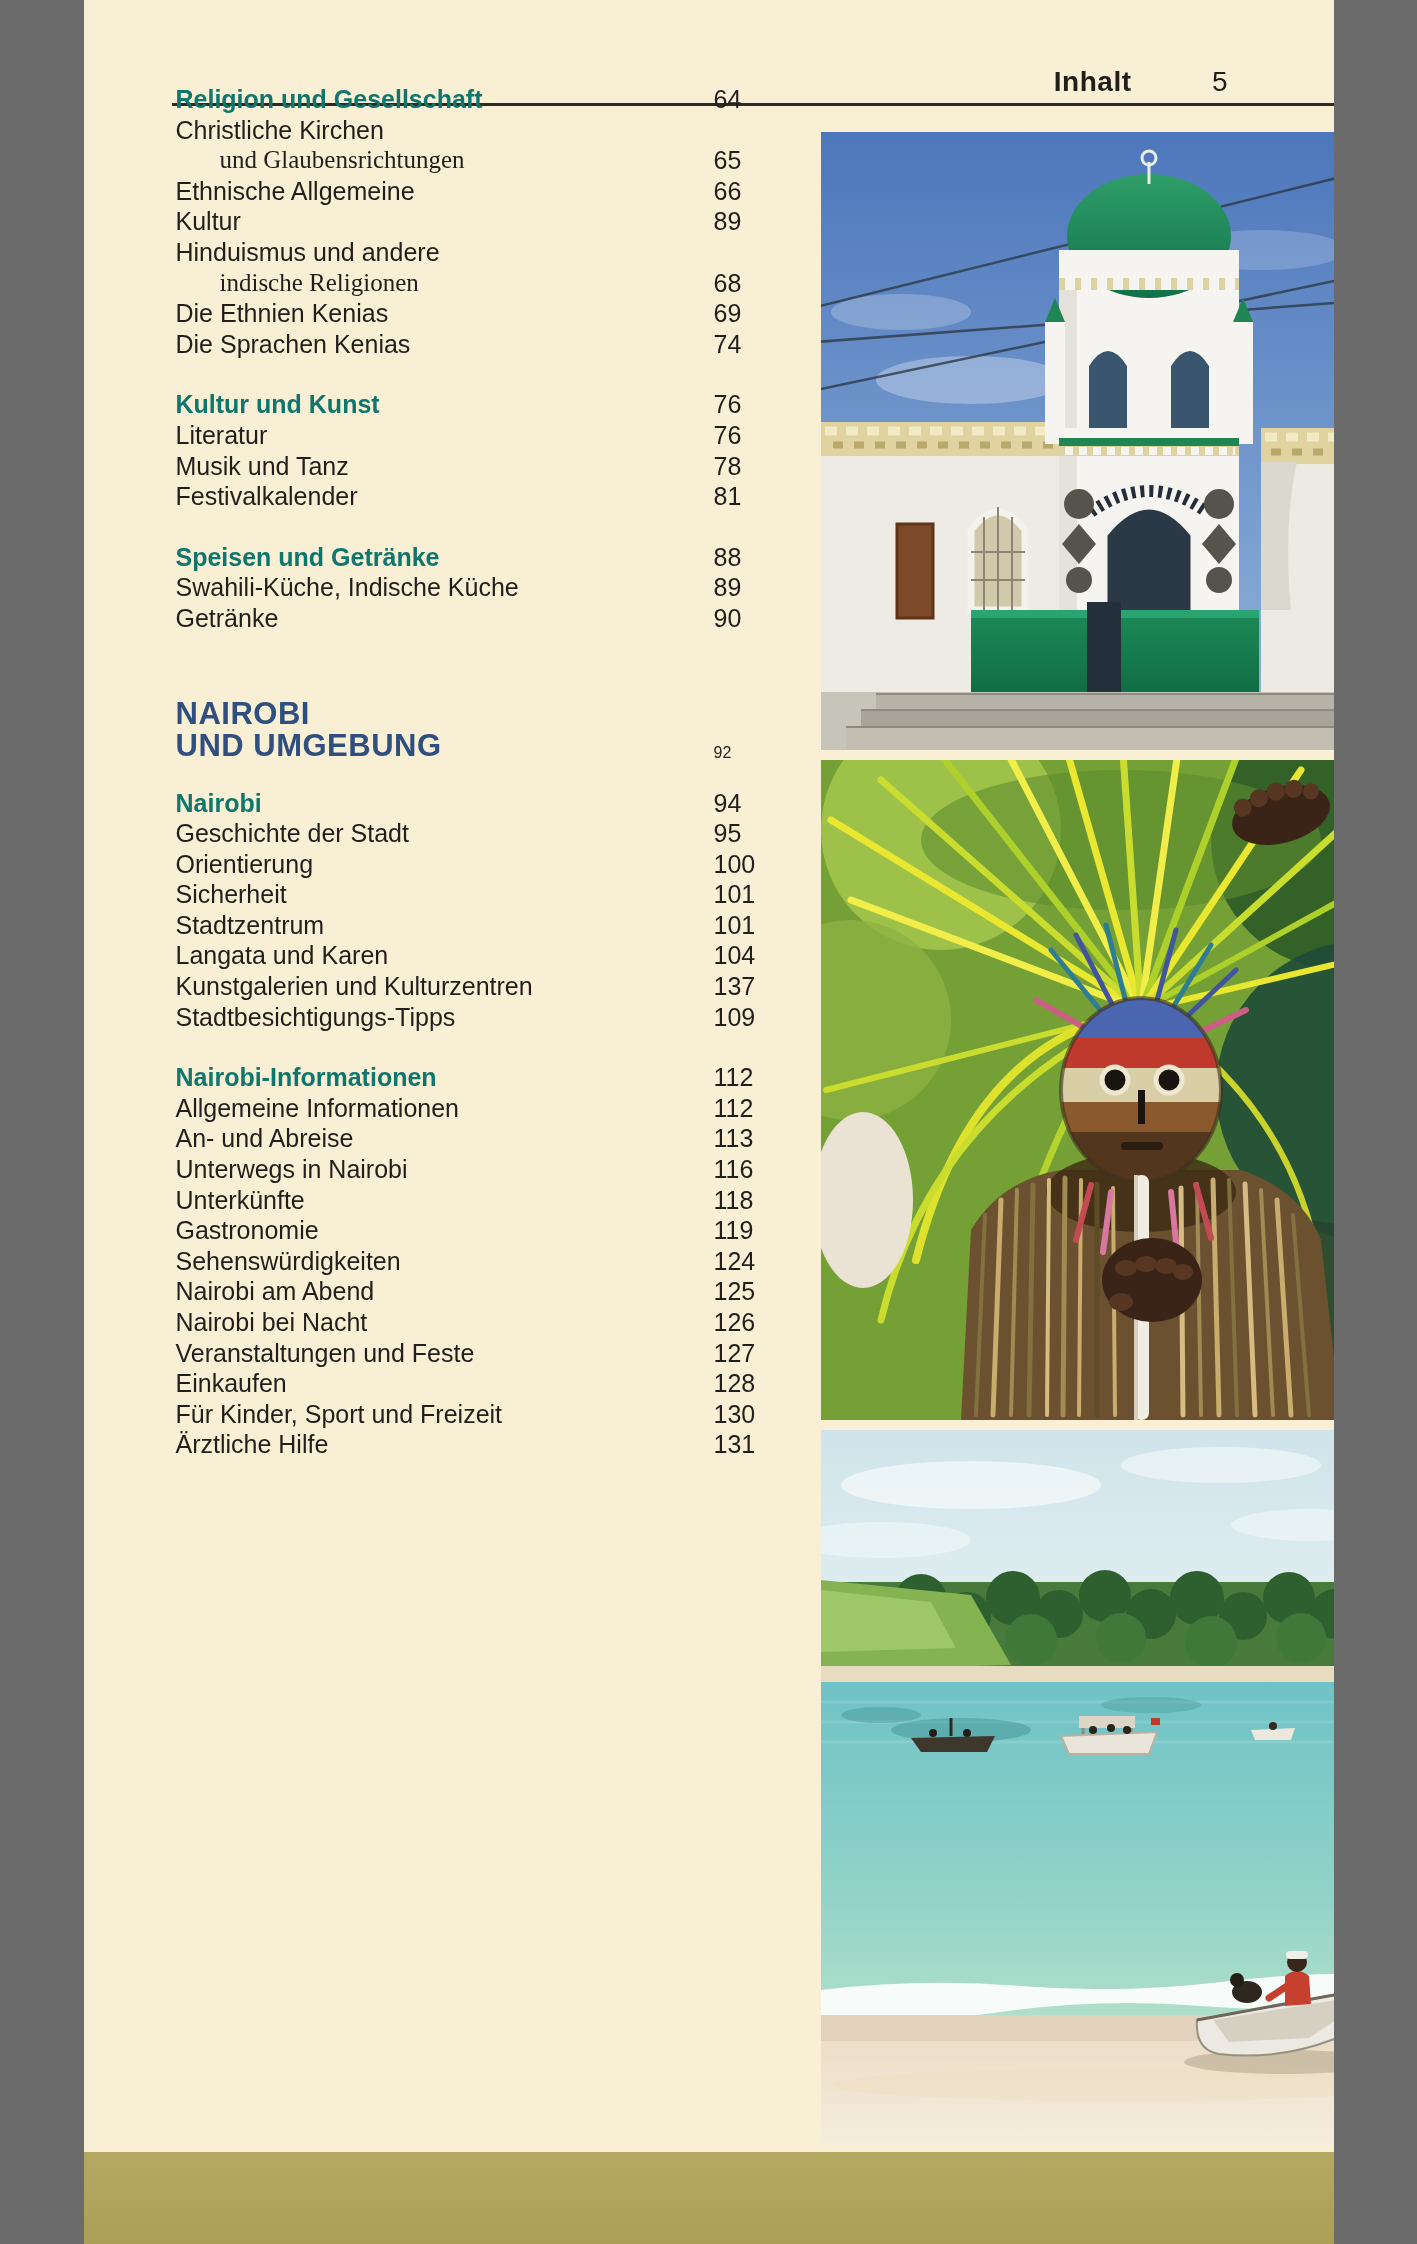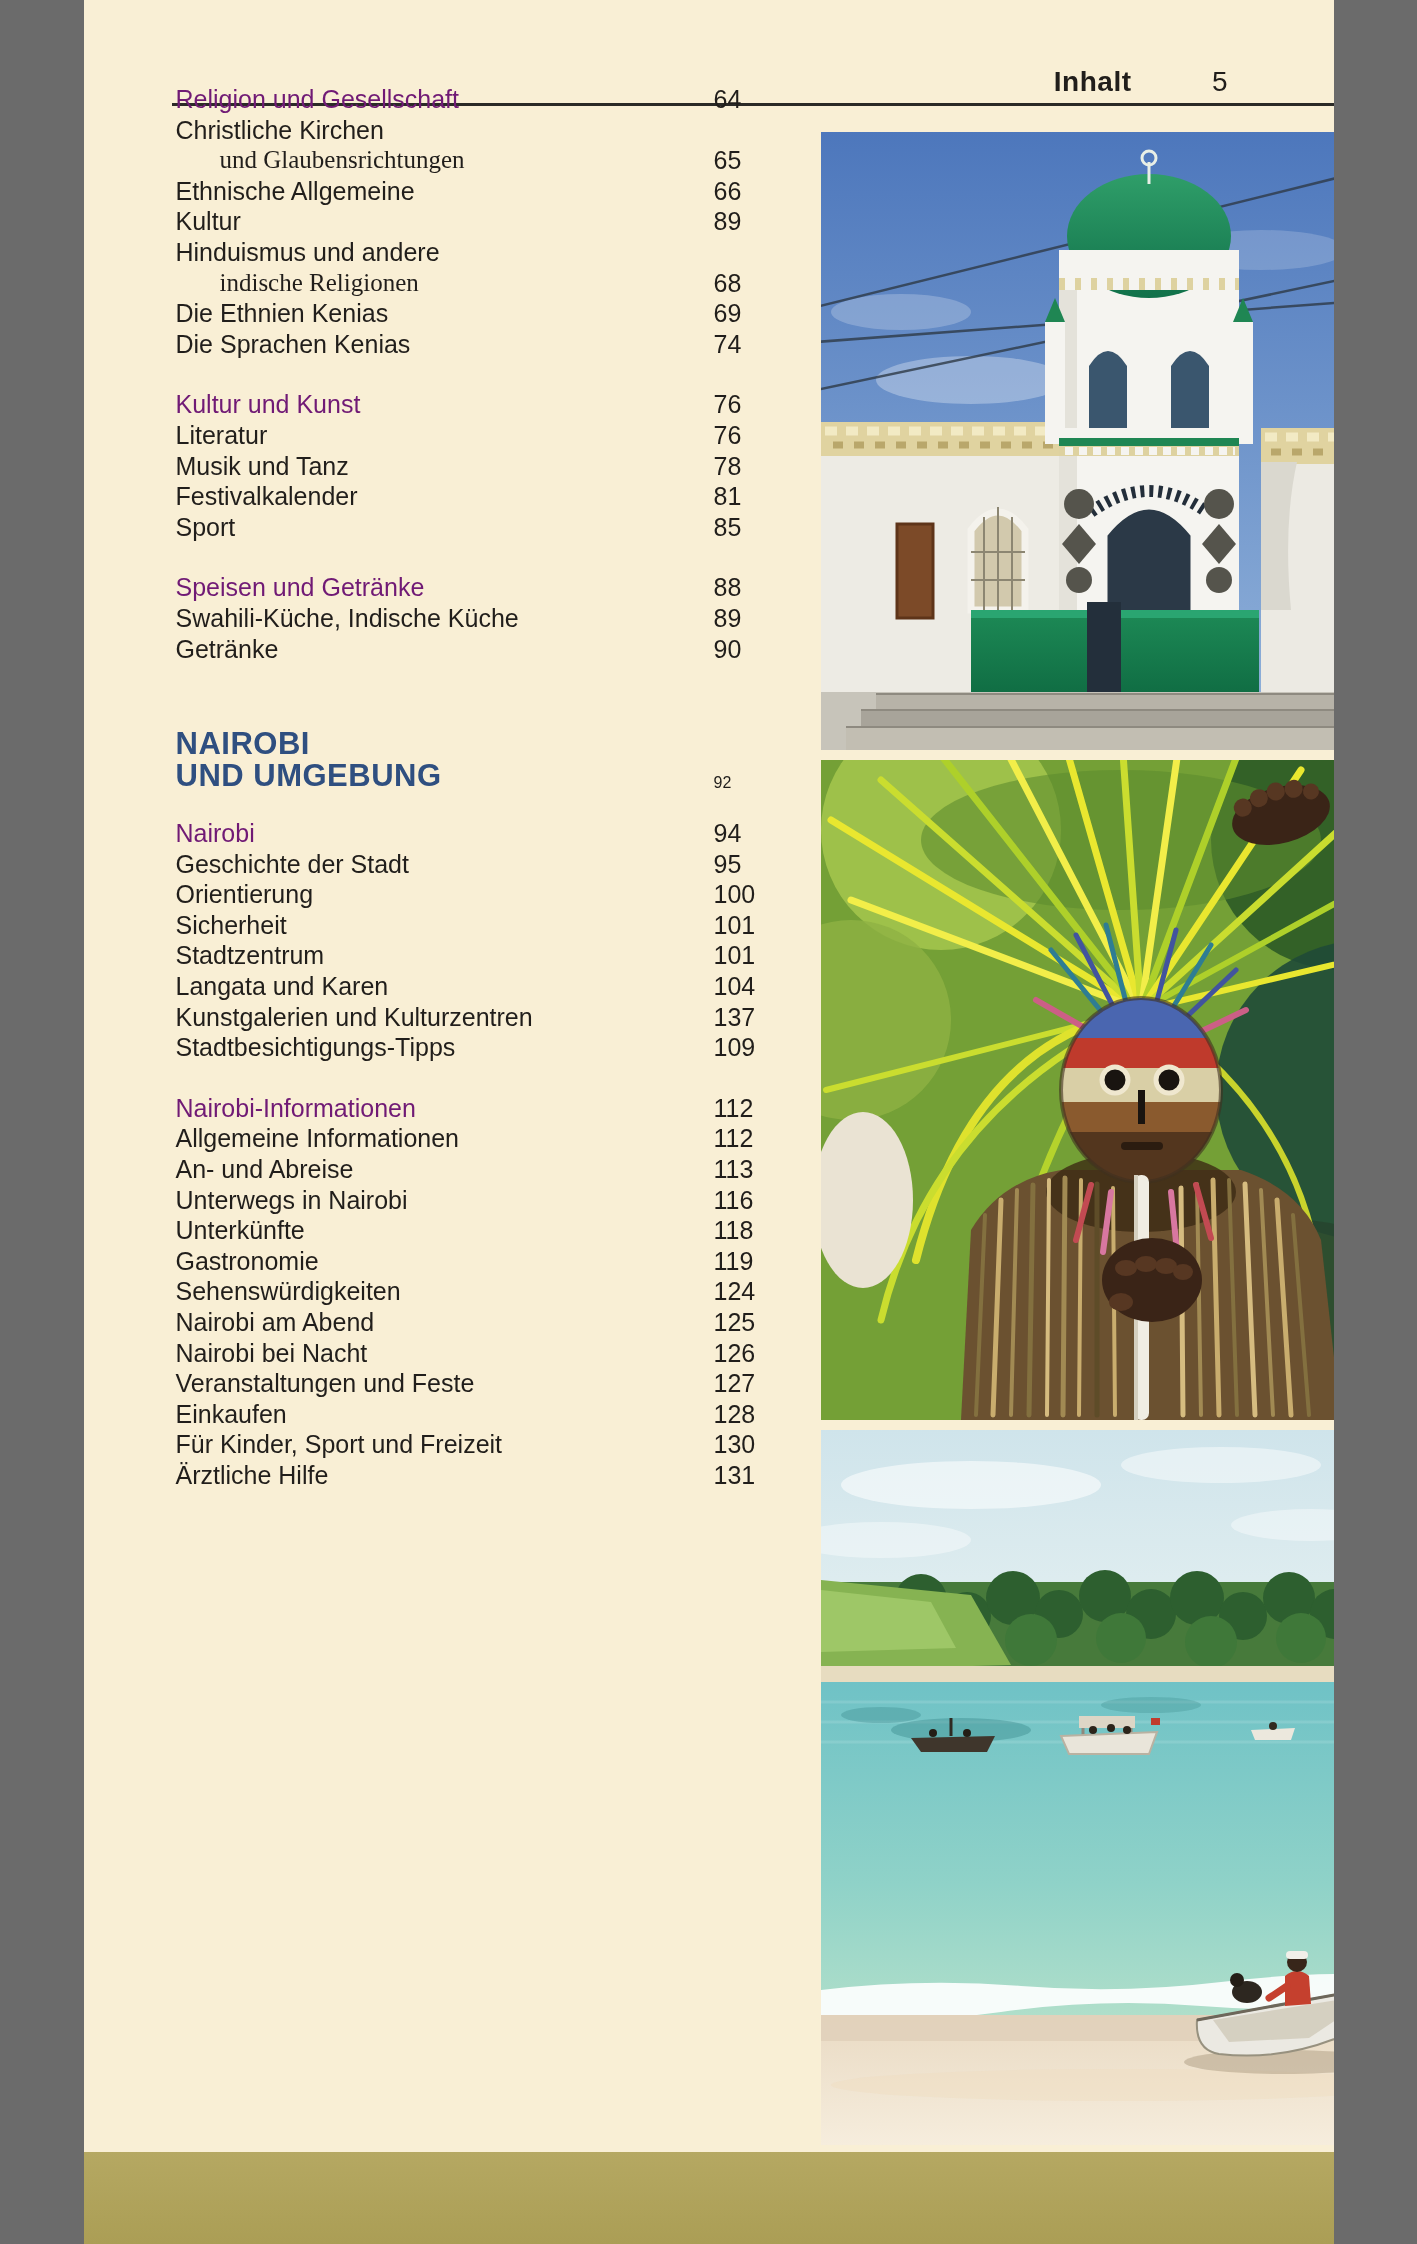--- a/index.html
+++ b/index.html
@@ -14,21 +14,21 @@
   .h-num{position:absolute;top:66px;right:106px;font-size:28px;}
   .rule{position:absolute;left:88px;top:103px;width:1225px;height:3px;background:#2b2a26;}
   
   .toc{position:absolute;left:92px;top:84px;width:612px;}
   .row{display:flex;justify-content:space-between;line-height:30.6px;font-size:25px;}
   .lbl{white-space:nowrap;}
   .lbl.indent{padding-left:44px;font-family:Liberation Serif, serif;}
   .num{width:74px;text-align:left;flex:none;font-variant-numeric:lining-nums;}
   .toc-section{margin-top:30px;}
   .toc-section:first-child{margin-top:0;}
-  .toc-section .head .lbl{font-weight:normal;color:#701a75;}
+  .toc-section .head .lbl{font-weight:bold;color:#0f766e;}
   .part{margin-top:64px;}
   .part-row{display:flex;justify-content:space-between;align-items:flex-end;}
   .part-title{font-size:31px;line-height:32px;font-weight:bold;color:#2f4f80;letter-spacing:.5px;}
   .part + .toc-section{margin-top:26px;}
   
   .photo{position:absolute;left:737px;width:576px;overflow:hidden;}
   .p1{top:132px;height:618px;}
   .p2{top:760px;height:660px;}
   .p3{top:1430px;height:715px;}
   .photo svg{display:block;width:100%;height:100%;}
@@ -93,24 +93,20 @@
           <span class="lbl">Literatur</span>
           <span class="num">76</span>
         </div>
         <div class="row">
           <span class="lbl">Musik und Tanz</span>
           <span class="num">78</span>
         </div>
         <div class="row">
           <span class="lbl">Festivalkalender</span>
           <span class="num">81</span>
-        </div>
-        <div class="row">
-          <span class="lbl">Sport</span>
-          <span class="num">85</span>
         </div>
       </div>
       <div class="toc-section">
         <div class="row head">
           <span class="lbl">Speisen und Getränke</span>
           <span class="num">88</span>
         </div>
         <div class="row">
           <span class="lbl">Swahili-Küche, Indische Küche</span>
           <span class="num">89</span>

